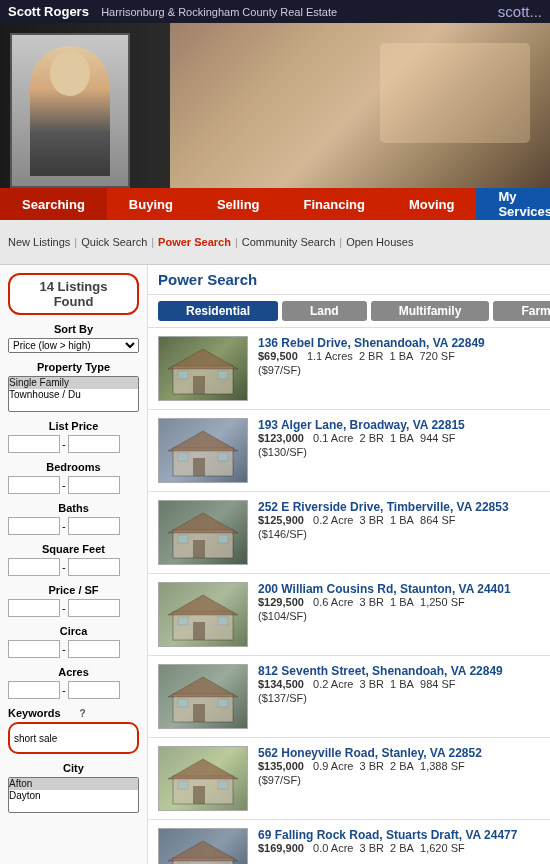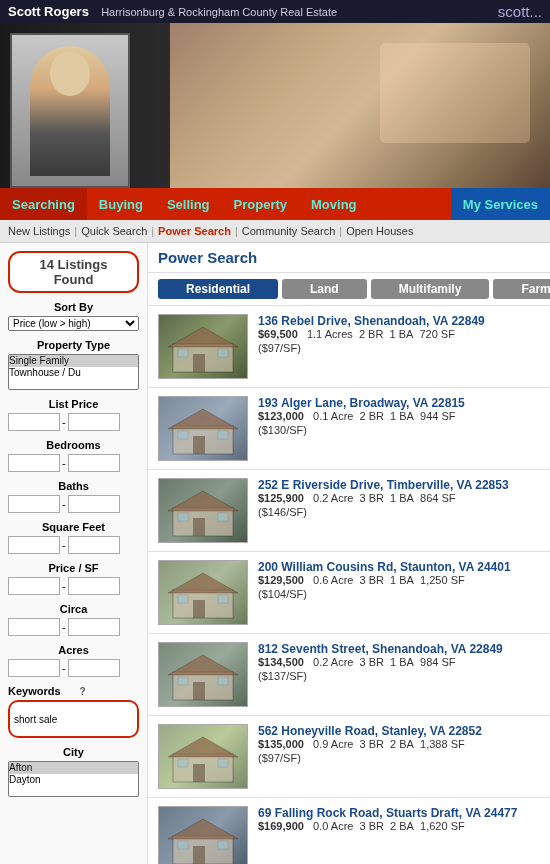--- a/index.html
+++ b/index.html
@@ -76,37 +76,37 @@
     }
 
     
     .nav-main {
       display: flex;
       background: #cc2200;
       height: 32px;
       align-items: stretch;
     }
     .nav-main .nav-item {
-      padding: 0 12px;
-      color: #5eead4;
+      padding: 0 22px;
+      color: #ffffff;
       font-size: 13px;
       font-weight: bold;
       display: flex;
       align-items: center;
       cursor: pointer;
       text-decoration: none;
     }
     .nav-main .nav-item.active { background: #b31a00; }
     .nav-main .nav-item.highlight { background: #1155aa; margin-left: auto; }
 
     
     .nav-sub {
       background: #e8e8e8;
       border-bottom: 1px solid #ccc;
-      padding: 5px 8px;
+      padding: 16px 8px;
       font-size: 11px;
       display: flex;
       align-items: flex-start;
       gap: 4px;
     }
     .nav-sub a {
       color: #333;
       text-decoration: none;
     }
     .nav-sub a.bold { font-weight: bold; color: #cc2200; }
@@ -186,21 +186,21 @@
       font-weight: bold;
       font-size: 11px;
       margin-bottom: 3px;
     }
     .keywords-input {
       width: 100%;
       font-size: 10px;
       padding: 2px 4px;
       border: 2px solid #cc2200;
       border-radius: 10px;
-      height: 38px;
+      height: 32px;
     }
     .help-icon {
       color: #555;
       font-size: 10px;
       cursor: pointer;
     }
 
     
     .right-panel {
       flex: 1;
@@ -315,21 +315,21 @@
   <a class="nav-item active" href="#">
       <span>Searching</span>
     </a>
   <a class="nav-item" href="#">
       <span>Buying</span>
     </a>
   <a class="nav-item" href="#">
       <span>Selling</span>
     </a>
   <a class="nav-item" href="#">
-      <span>Property</span>
+      <span>Financing</span>
     </a>
   <a class="nav-item" href="#">
       <span>Moving</span>
     </a>
   <a class="nav-item highlight" href="#">
       <span>My Services</span>
     </a>
 </div>
 
 <div class="nav-sub">

